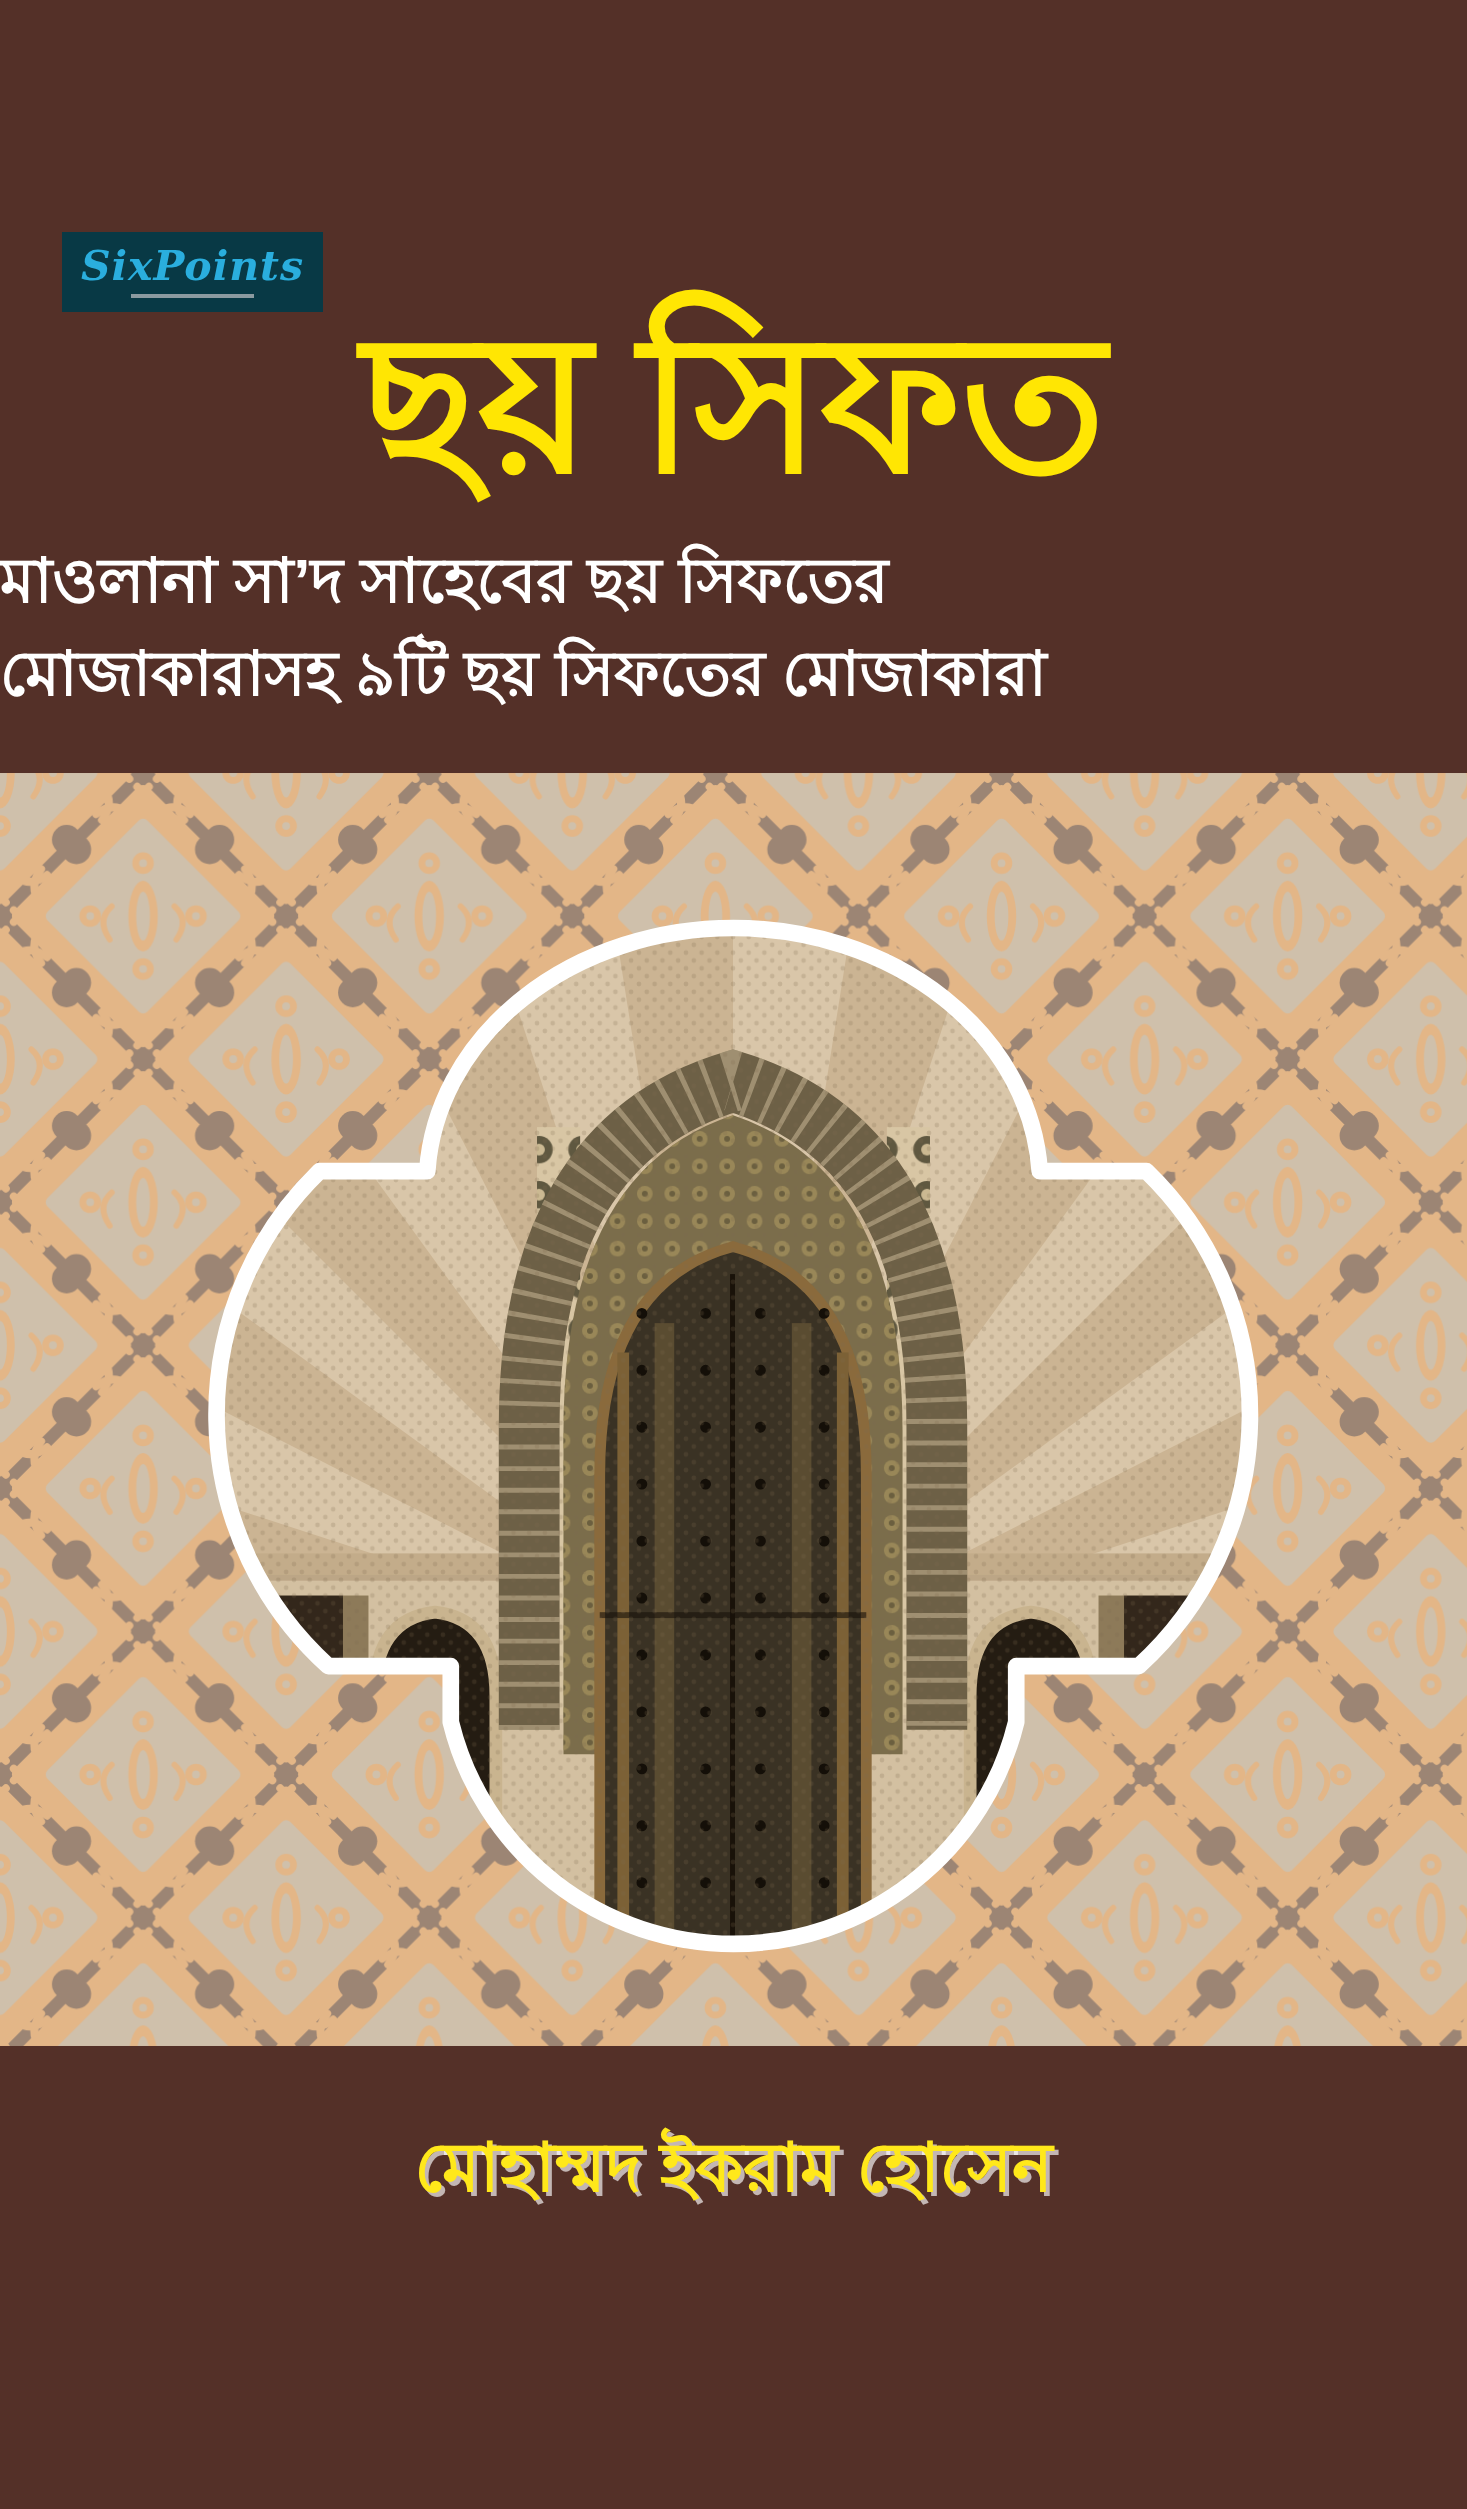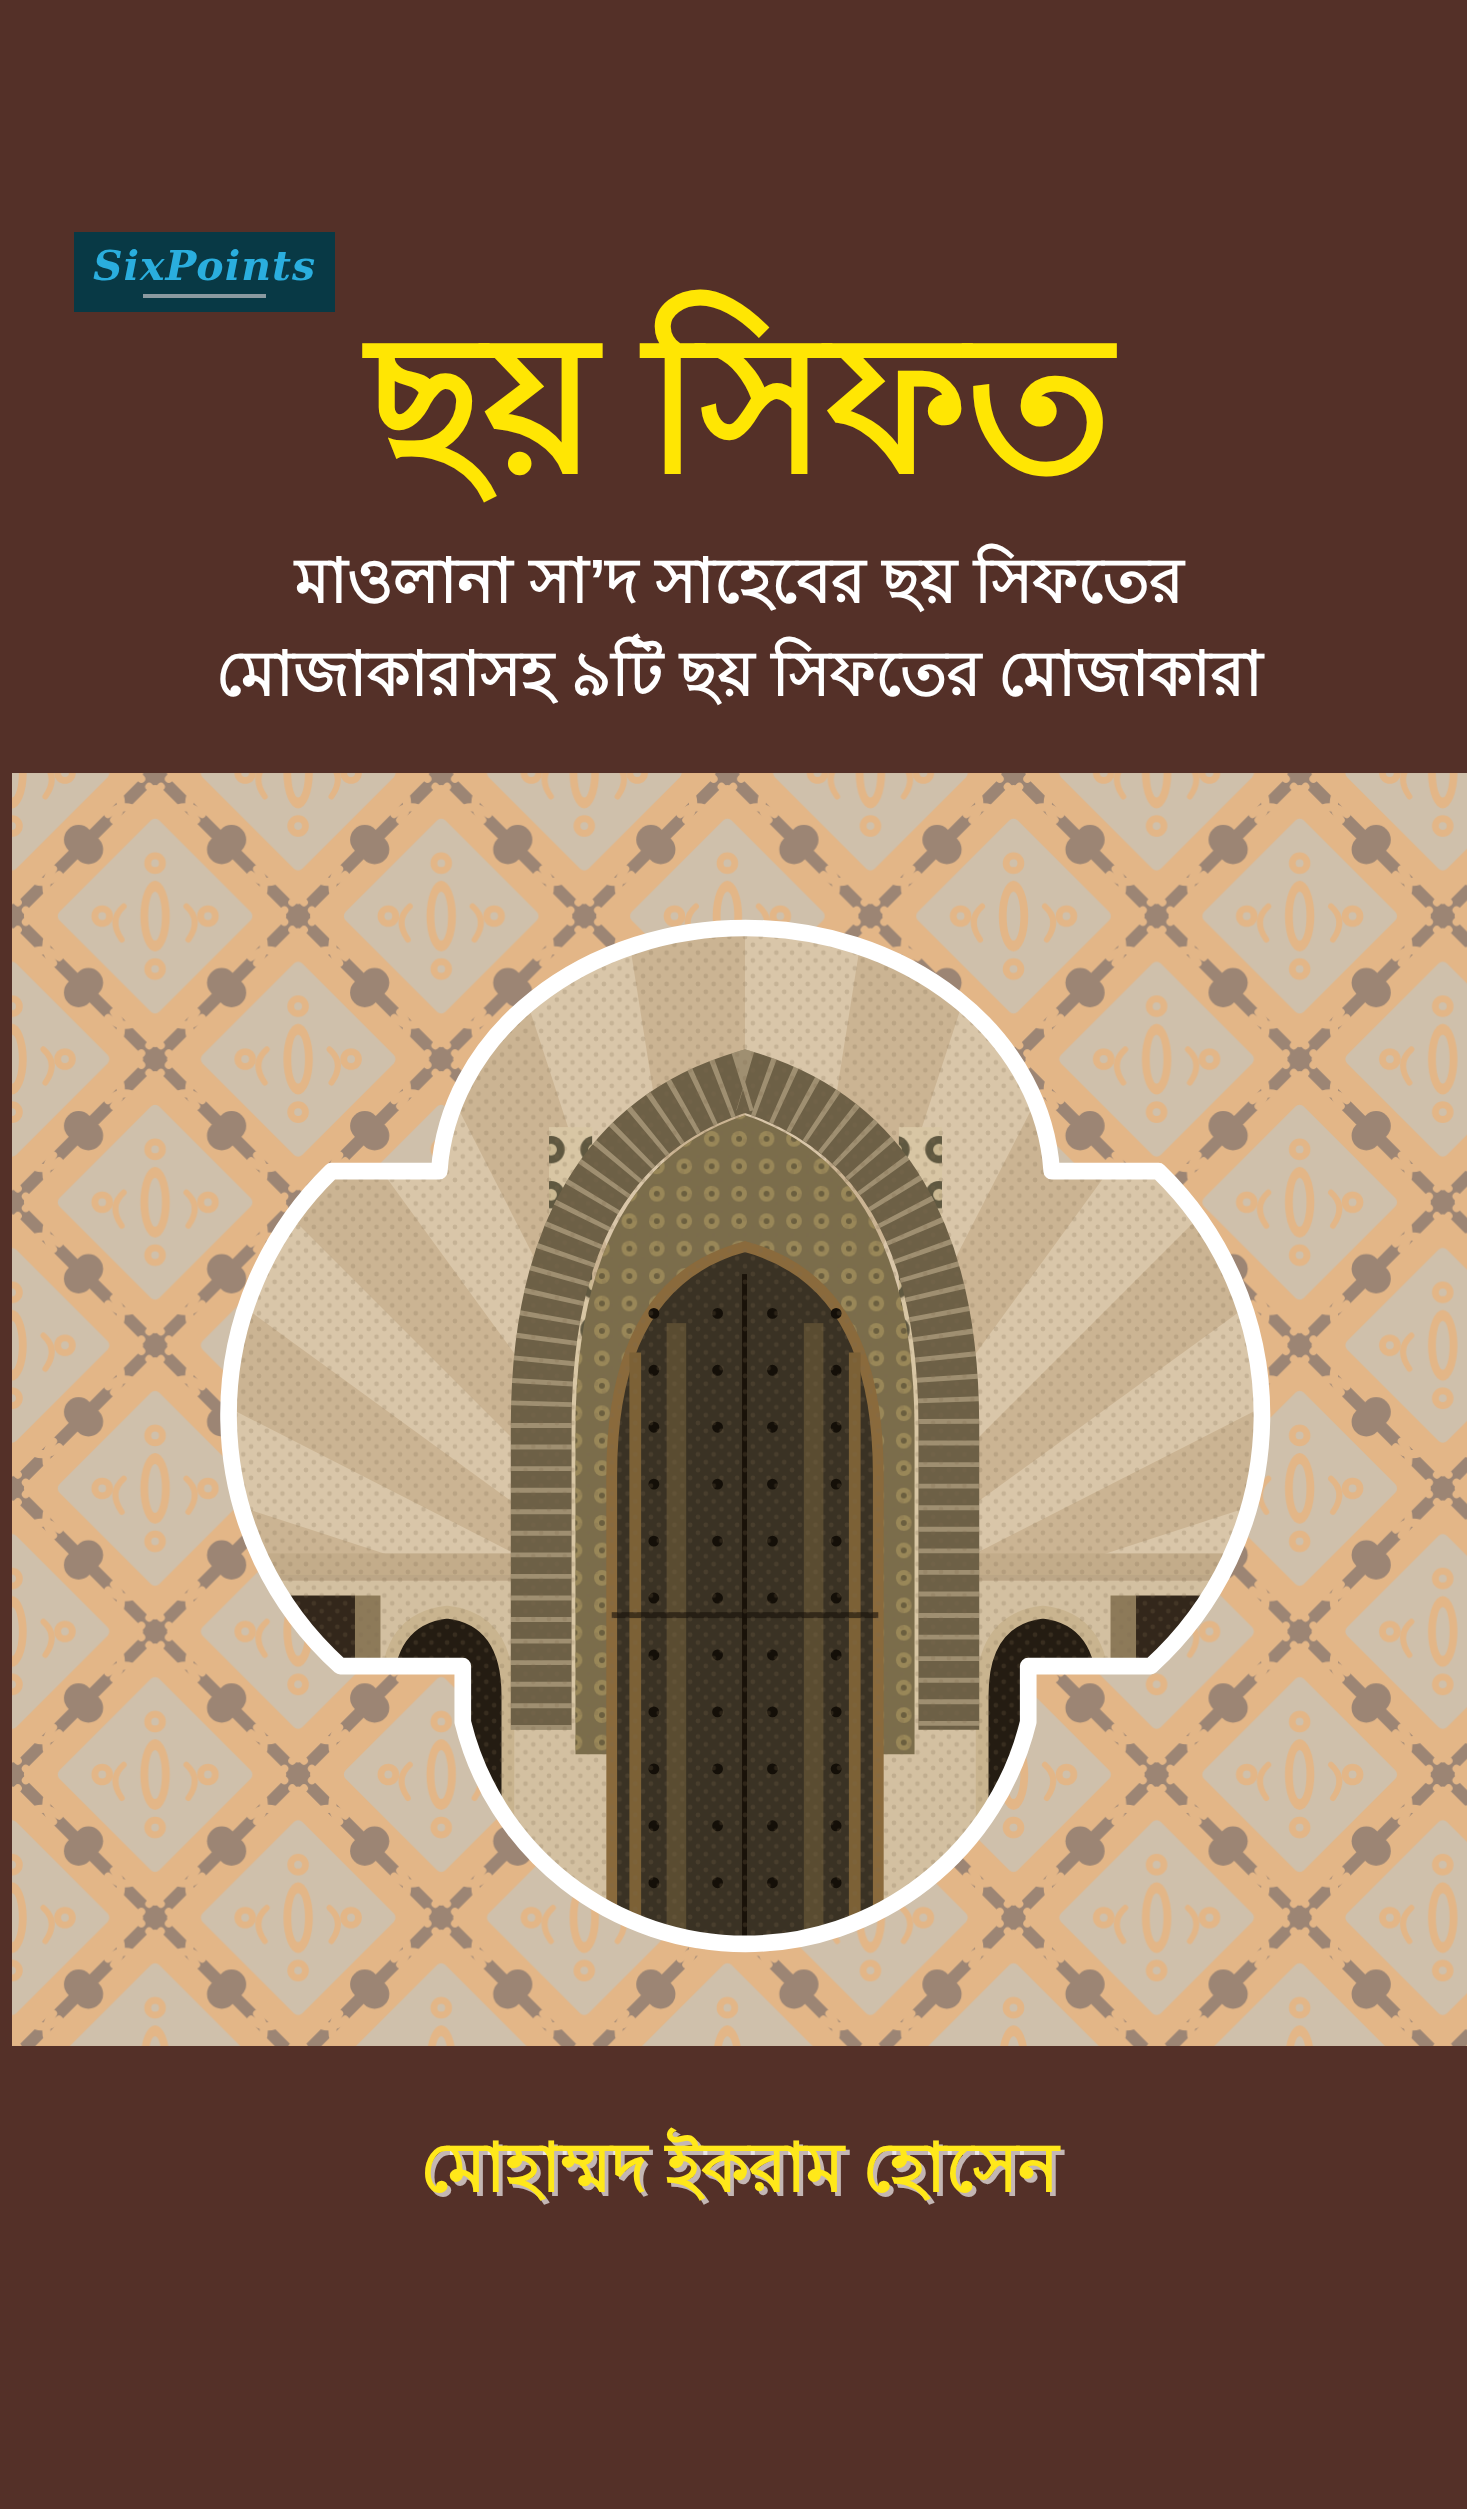--- a/index.html
+++ b/index.html
@@ -1,29 +1,29 @@
 <!DOCTYPE html>
 <html style="--cover-brown: #543028; --band-base: #9c8574; --motif-peach: #e3b687; --motif-cream: #cfc0ab; --title-yellow: #ffe603; --subtitle-white: #ffffff; --author-yellow: #ffe81a; --logo-bg: #083945; --logo-text: #2aaede; --logo-underline: #8b9aa0; --cartouche-border: #ffffff;"><head>
 <meta charset="utf-8">
 <style>
   html,body{margin:0;padding:0;}
   body{width:1467px;height:2509px;position:relative;overflow:hidden;
        font-family:"Liberation Sans",sans-serif;background:var(--cover-brown,#543028);}
-  .cover{position:absolute;inset:0;background:var(--cover-brown,#543028);margin-left:12px;}
+  .cover{position:absolute;inset:0;background:var(--cover-brown,#543028);}
   
   .logo-box{position:absolute;left:62px;top:232px;width:261px;height:80px;
             background:var(--logo-bg,#083945);display:flex;flex-direction:column;
             align-items:center;justify-content:center;}
   .logo-text{font-family:"DejaVu Serif",serif;font-style:italic;font-weight:bold;
              font-size:41px;color:var(--logo-text,#2aaede);letter-spacing:1px;line-height:1;}
   .logo-underline{width:123px;height:3.9px;margin-top:6.9px;background:var(--logo-underline,#8b9aa0);}
   
   .title{position:absolute;top:306px;left:0;width:100%;text-align:center;
          font-size:192px;font-weight:bold;line-height:1.05;color:var(--title-yellow,#ffe603);font-family:Liberation Serif, serif;}
-  .subtitle{position:absolute;top:534px;left:0;width:100%;text-align:center;
+  .subtitle{position:absolute;top:534px;left:0;width:100%;
             font-size:62px;font-weight:bold;line-height:1.5;color:var(--subtitle-white,#ffffff);}
   
   .band{position:absolute;left:0;top:773px;width:1467px;height:1273px;}
   .band svg{display:block;}
   
   .art{position:absolute;left:0;top:0;width:1467px;height:2509px;pointer-events:none;}
   
   .author{position:absolute;top:2115px;left:0;width:100%;text-align:center;
           font-size:68px;font-weight:bold;color:var(--author-yellow,#ffe81a);
           text-shadow:3.9px 3.9px 0 rgba(255,255,255,0.65);}

